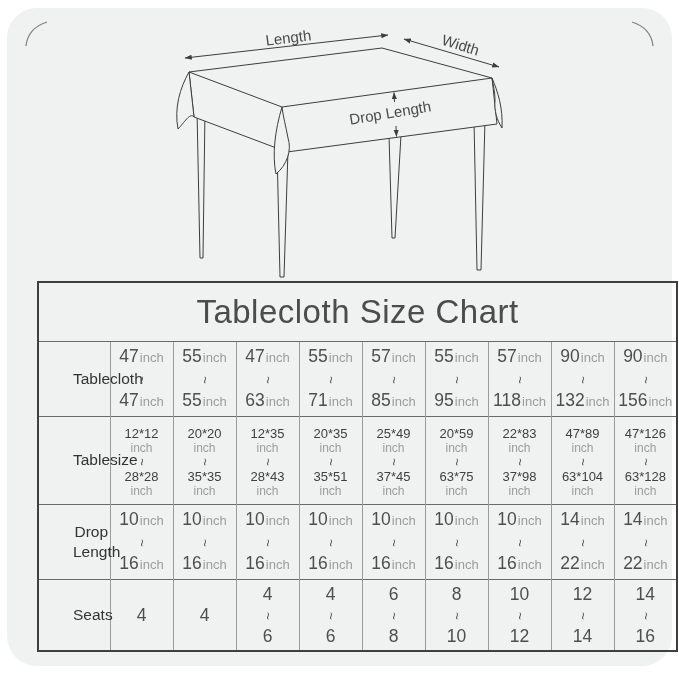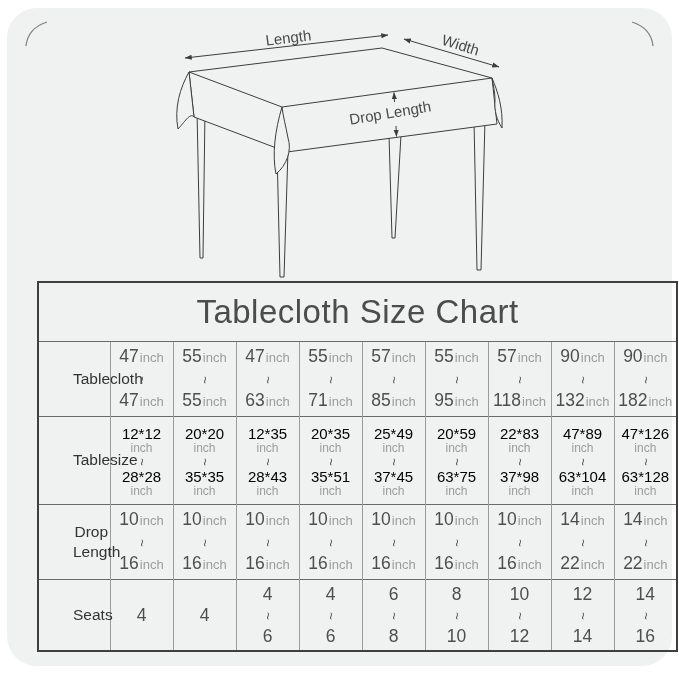--- a/index.html
+++ b/index.html
@@ -31,21 +31,21 @@
   }
   .chart th.rowlabel{
     font-size:15.5px;color:#333333;line-height:1.3;padding-left:34px;
   }
   tr.r0 td, tr.r0 th{height:71px}
   tr.r1 td, tr.r1 th{height:87px}
   tr.r2 td, tr.r2 th{height:70px}
   tr.r3 td, tr.r3 th{height:67px}
 
   .numline{font-size:17.5px;color:#4e4e4e;line-height:28px;white-space:nowrap}
-  .numline-s{font-size:15px;color:#000000;line-height:17px;white-space:nowrap}
+  .numline-s{font-size:13px;color:#404040;line-height:17px;white-space:nowrap}
   .unit{font-size:13px;color:#9c9c9c;margin-left:1px}
   .unitline{font-size:12px;color:#9c9c9c;line-height:12px}
   .sep{height:14px;line-height:14px}
   .sep span{display:inline-block;transform:rotate(90deg);font-size:13px;color:#4e4e4e}
 
   .dlabel{font-size:15px;fill:#4a4a4a}
 </style>
 </head>
 <body>
 
@@ -149,21 +149,21 @@
           <div class="numline"><span class="num">118</span><span class="unit">inch</span></div>
         </td>
         <td class="cell">
           <div class="numline"><span class="num">90</span><span class="unit">inch</span></div>
           <div class="sep"><span>~</span></div>
           <div class="numline"><span class="num">132</span><span class="unit">inch</span></div>
         </td>
         <td class="cell">
           <div class="numline"><span class="num">90</span><span class="unit">inch</span></div>
           <div class="sep"><span>~</span></div>
-          <div class="numline"><span class="num">182</span><span class="unit">inch</span></div>
+          <div class="numline"><span class="num">156</span><span class="unit">inch</span></div>
         </td>
       </tr>
       <tr class="row r1">
         <th class="rowlabel">Tablesize</th>
         <td class="cell">
           <div class="numline-s"><span class="num">12*12</span></div>
           <div class="unitline">inch</div>
           <div class="sep"><span>~</span></div>
           <div class="numline-s"><span class="num">28*28</span></div>
           <div class="unitline">inch</div>

